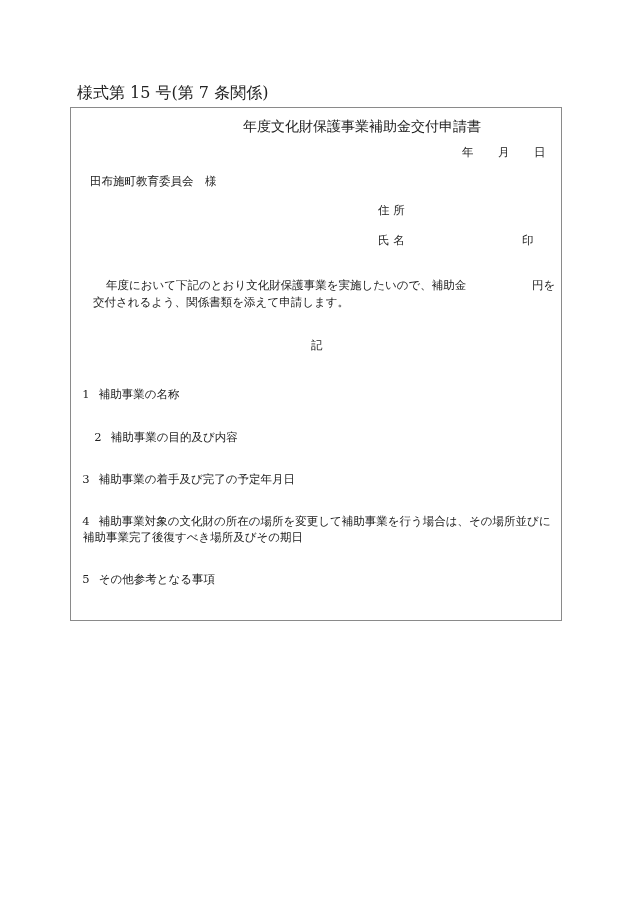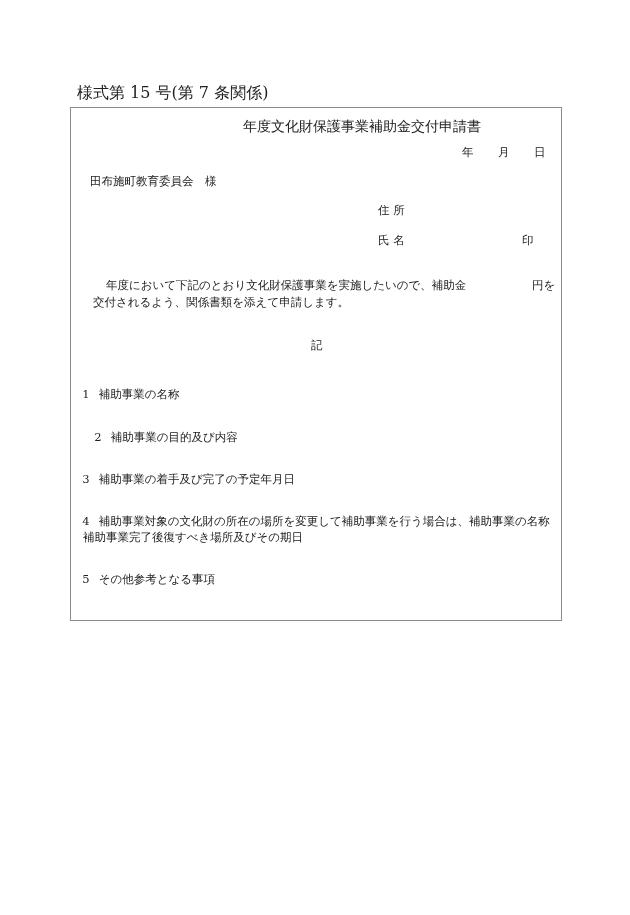--- a/index.html
+++ b/index.html
@@ -80,19 +80,19 @@
 <div class="abs item item-2">
   <span class="num">2</span>
   <span>補助事業の目的及び内容</span>
 </div>
 <div class="abs item item-3">
   <span class="num">3</span>
   <span>補助事業の着手及び完了の予定年月日</span>
 </div>
 <div class="abs item item-4">
   <span class="num">4</span>
-  <span>補助事業対象の文化財の所在の場所を変更して補助事業を行う場合は、補助事業の名称</span>
+  <span>補助事業対象の文化財の所在の場所を変更して補助事業を行う場合は、その場所並びに</span>
 </div>
 <div class="abs item-4b">補助事業完了後復すべき場所及びその期日</div>
 <div class="abs item item-5">
   <span class="num">5</span>
   <span>その他参考となる事項</span>
 </div>
 
 </body></html>

